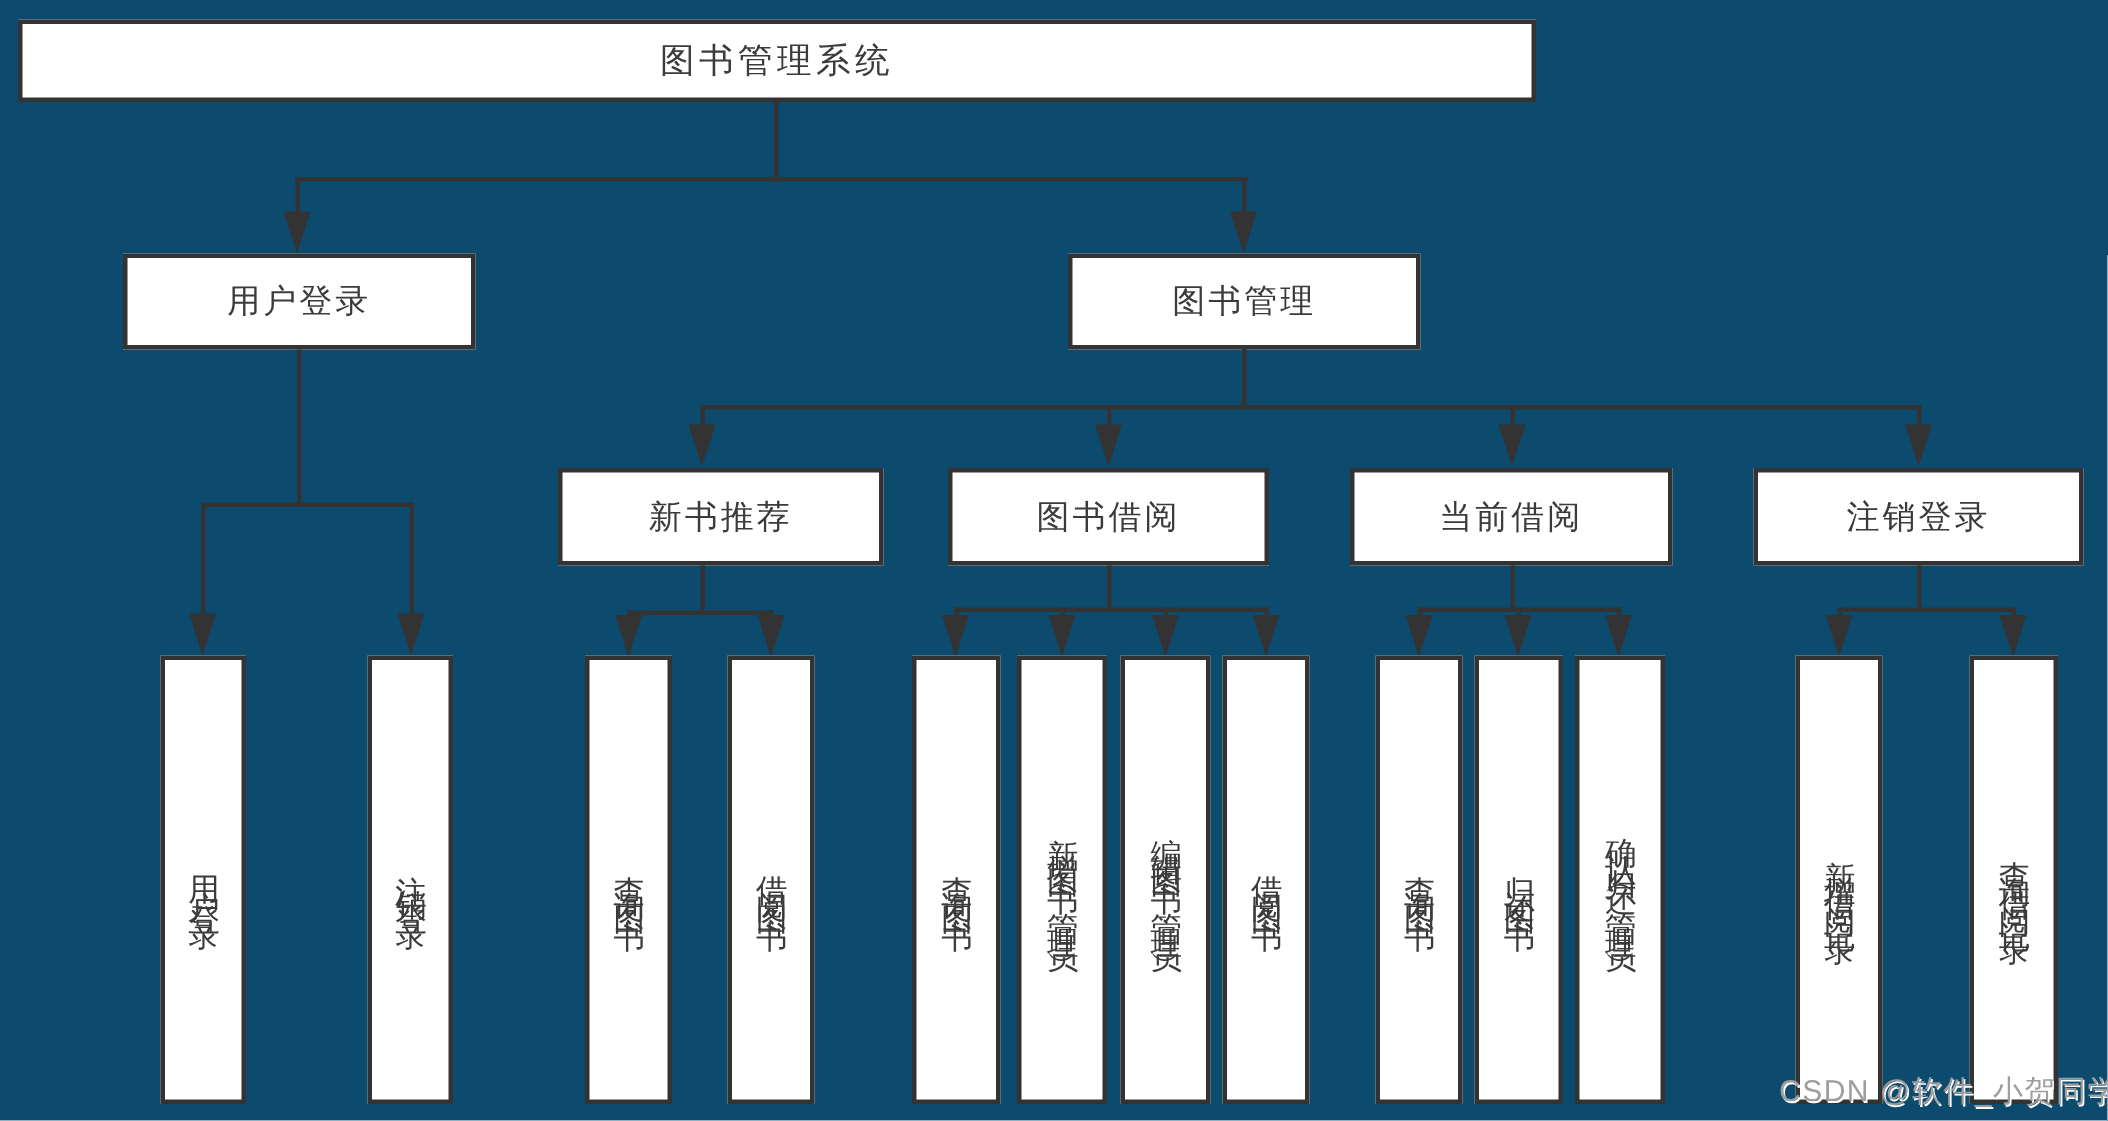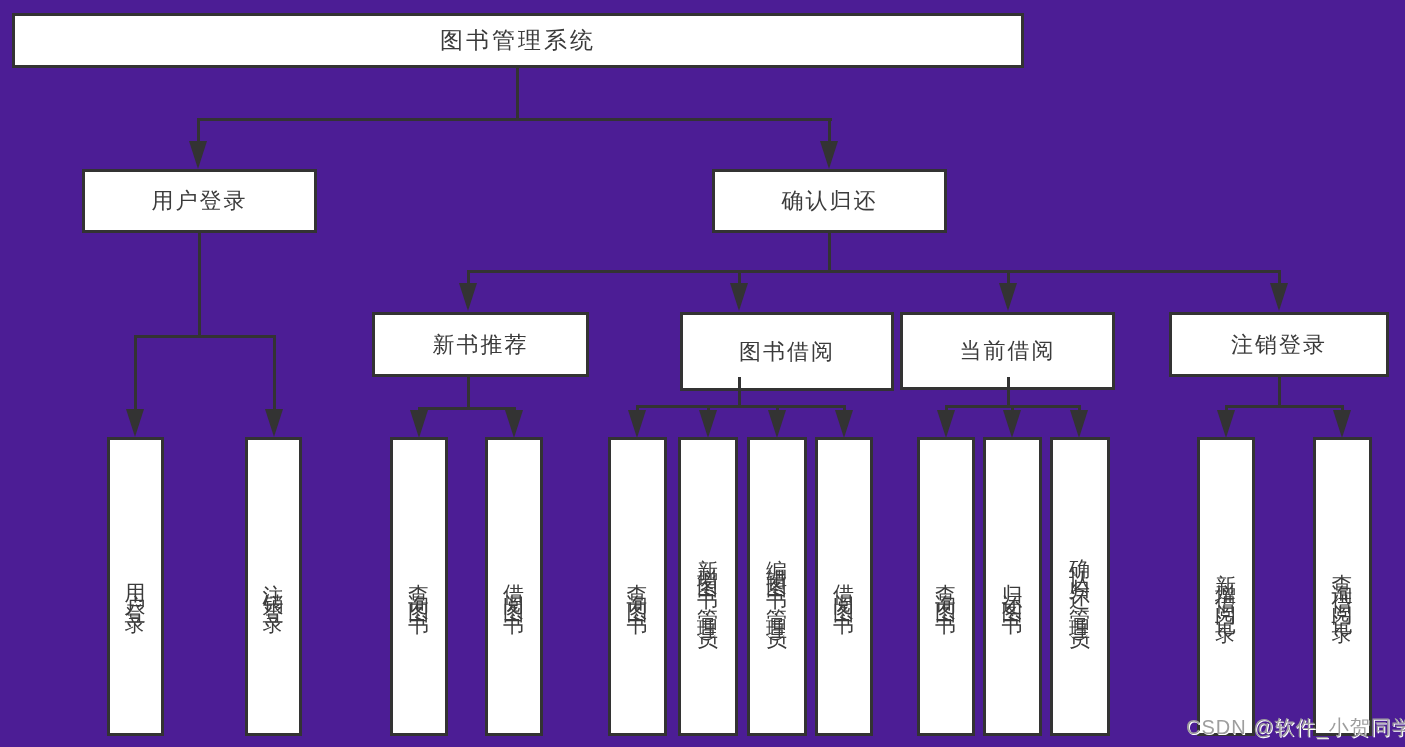--- a/index.html
+++ b/index.html
@@ -1,20 +1,20 @@
 <!DOCTYPE html>
 <html><head>
 <meta charset="utf-8">
 <style>
   html, body { margin: 0; padding: 0; background: #ffffff; }
   .stage {
     position: relative;
     width: 1405px;
     height: 747px;
-    background: #4c1d95;
+    background: #0c4a6e;
     font-family: "Liberation Sans", "DejaVu Sans", sans-serif;
     color: #3b3b3b;
     overflow: hidden;
   }
   .box {
     position: absolute;
     box-sizing: border-box;
     border: 3px solid #333333;
     background: #ffffff;
     display: flex;
@@ -77,21 +77,21 @@
   <div class="hline" style="left:197px; top:118px; width:635px;"></div>
   <div class="vline" style="left:197px; top:118px; height:24px;"></div>
   <div class="arrow" style="left:189px; top:141px;"></div>
   <div class="vline" style="left:828px; top:118px; height:24px;"></div>
   <div class="arrow" style="left:820px; top:141px;"></div>
 
   <div class="box" style="left:82px; top:169px; width:235px; height:64px;">
     <span>用户登录</span>
   </div>
   <div class="box" style="left:712px; top:169px; width:235px; height:64px;">
-    <span>确认归还</span>
+    <span>图书管理</span>
   </div>
 
   <div class="vline" style="left:198px; top:233px; height:104px;"></div>
   <div class="hline" style="left:134px; top:335px; width:142px;"></div>
   <div class="vline" style="left:134px; top:335px; height:75px;"></div>
   <div class="arrow" style="left:126px; top:409px;"></div>
   <div class="vline" style="left:273px; top:335px; height:75px;"></div>
   <div class="arrow" style="left:265px; top:409px;"></div>
 
   <div class="vline" style="left:828px; top:232px; height:40px;"></div>
@@ -101,24 +101,24 @@
   <div class="vline" style="left:738px; top:270px; height:14px;"></div>
   <div class="arrow" style="left:730px; top:283px;"></div>
   <div class="vline" style="left:1007px; top:270px; height:14px;"></div>
   <div class="arrow" style="left:999px; top:283px;"></div>
   <div class="vline" style="left:1278px; top:270px; height:14px;"></div>
   <div class="arrow" style="left:1270px; top:283px;"></div>
 
   <div class="box" style="left:372px; top:312px; width:217px; height:65px;">
     <span>新书推荐</span>
   </div>
-  <div class="box" style="left:632px; top:312px; width:214px; height:79px;margin-left:48px;">
+  <div class="box" style="left:632px; top:312px; width:214px; height:65px;">
     <span>图书借阅</span>
   </div>
-  <div class="box" style="left:900px; top:312px; width:215px; height:78px;">
+  <div class="box" style="left:900px; top:312px; width:215px; height:65px;">
     <span>当前借阅</span>
   </div>
   <div class="box" style="left:1169px; top:312px; width:220px; height:65px;">
     <span>注销登录</span>
   </div>
 
   <div class="vline" style="left:467px; top:377px; height:32px;"></div>
   <div class="hline" style="left:418px; top:407px; width:98px;"></div>
   <div class="vline" style="left:418px; top:407px; height:5px;"></div>
   <div class="arrow" style="left:410px; top:410px;"></div>

